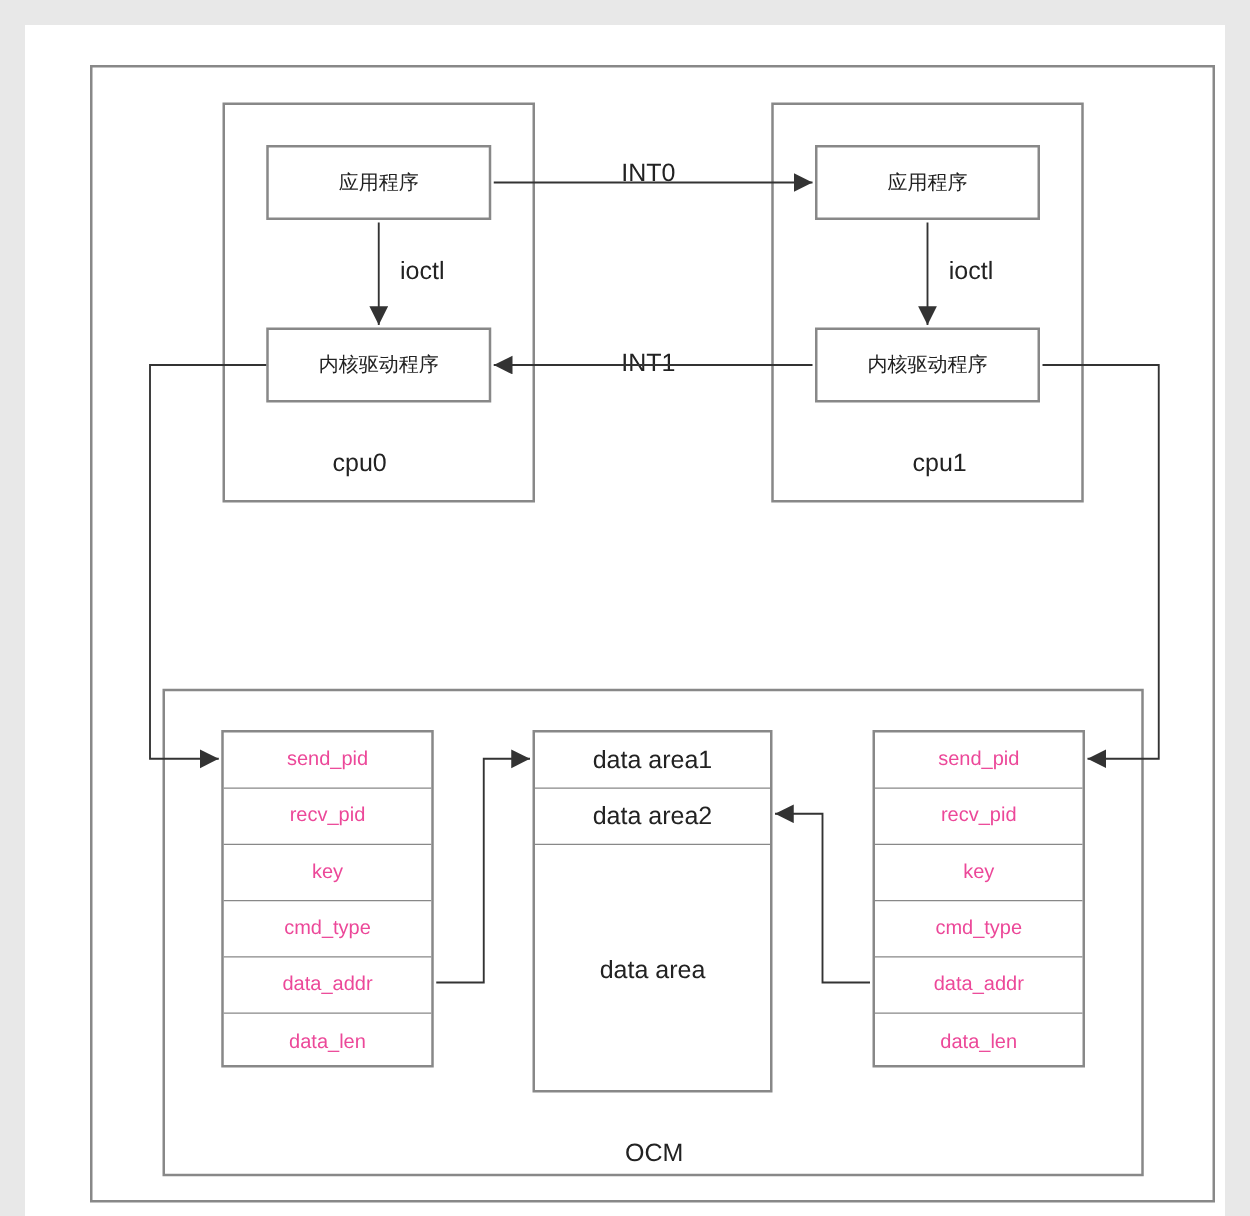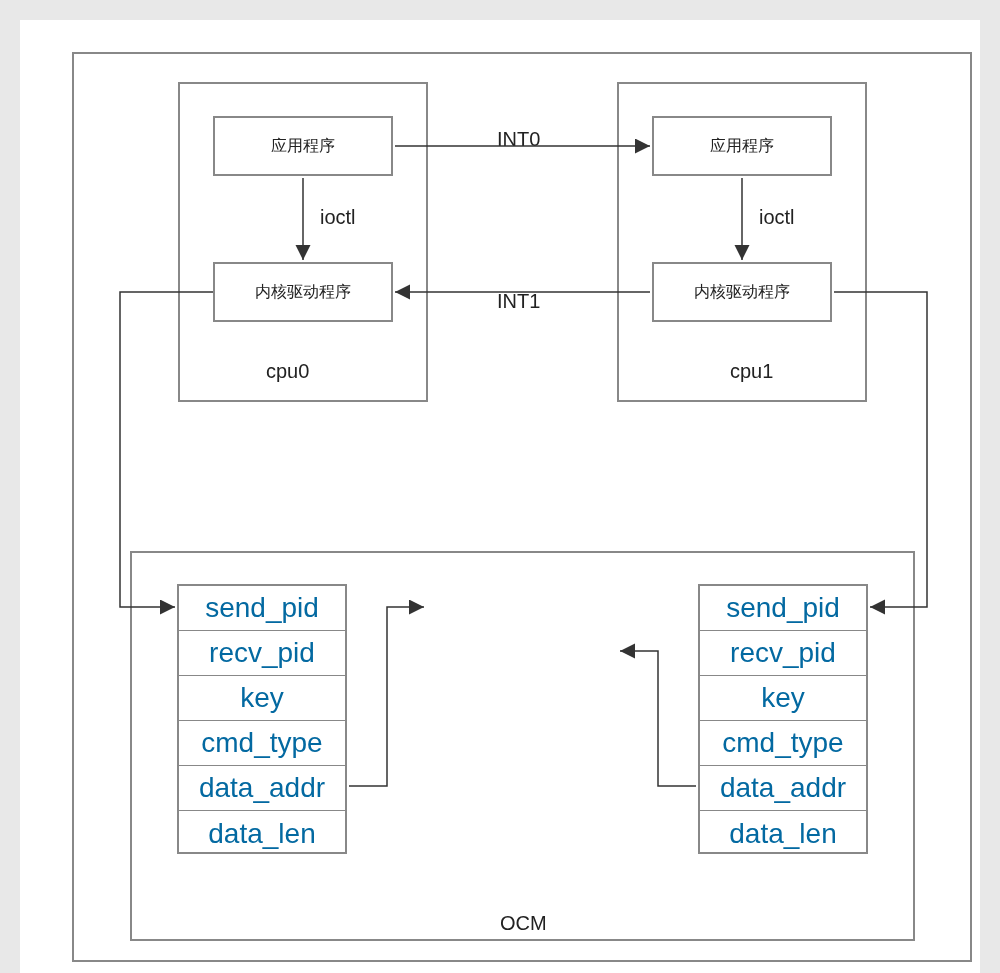--- a/index.html
+++ b/index.html
@@ -4,21 +4,21 @@
 <style>
 * { box-sizing: border-box; margin: 0; padding: 0; }
 body { background: #e8e8e8; font-family: Arial, sans-serif; display: flex; justify-content: center; align-items: center; min-height: 100vh; padding: 20px; }
 .canvas { position: relative; width: 1000px; height: 973px; background: #fff; }
 .outer-frame { position: absolute; left: 52px; top: 32px; width: 900px; height: 910px; border: 2px solid #888; background: #fff; }
 .box { position: absolute; border: 2px solid #888; background: #fff; display: flex; align-items: center; justify-content: center; font-size: 16px; color: #222; }
 .label { position: absolute; font-size: 20px; color: #222; text-align: right; }
 .cpu { width: 250px; height: 320px; }
 .cpu-inner { width: 180px; height: 60px; }
 .table-col { position: absolute; border: 2px solid #888; background: #fff; }
-.cell { height: 45px; border-bottom: 1px solid #888; display: flex; align-items: center; justify-content: center; font-size: 28px; color: #0369a1; }
+.cell { height: 45px; border-bottom: 1px solid #888; display: flex; align-items: center; justify-content: center; font-size: 16px; color: #ec4899; }
 .cell:last-child { border-bottom: none; }
 .data-area-col { position: absolute; border: 2px solid #888; background: #fff; }
 .data-cell { border-bottom: 1px solid #888; display: flex; align-items: center; justify-content: center; font-size: 20px; color: #222; }
 svg.arrows { position: absolute; left: 0; top: 0; pointer-events: none; }
 </style>
 </head>
 <body>
 
 <div class="canvas">
   <div class="outer-frame"></div>
@@ -29,34 +29,39 @@
   <div class="label" style="left:300px; top:186px;">ioctl</div>
   <div class="label" style="left:246px; top:340px; width:40px;">cpu0</div>
 
   <div class="box cpu" style="left:597px; top:62px;"></div>
   <div class="box cpu-inner" style="left:632px; top:96px;">应用程序</div>
   <div class="box cpu-inner" style="left:632px; top:242px;">内核驱动程序</div>
   <div class="label" style="left:739px; top:186px;">ioctl</div>
   <div class="label" style="left:710px; top:340px; width:40px;">cpu1</div>
 
   <div class="label" style="left:477px; top:108px;">INT0</div>
-  <div class="label" style="left:477px; top:270px;">INT1</div>
+  <div class="label" style="left:477px; top:260px;">INT1</div>
 
   <div class="box" style="left:110px; top:531px; width:785px; height:390px;"></div>
   <div class="label" style="left:480px; top:892px;">OCM</div>
 
   <div class="table-col" style="left:157px; top:564px; width:170px; height:270px;">
     <div class="cell">send_pid</div>
     <div class="cell">recv_pid</div>
     <div class="cell">key</div>
     <div class="cell">cmd_type</div>
     <div class="cell">data_addr</div>
     <div class="cell">data_len</div>
   </div>
 
+  <div class="data-area-col" style="left:406px; top:564px; width:192px; height:290px;">
+    <div class="data-cell" style="height:45px;">data area1</div>
+    <div class="data-cell" style="height:45px;">data area2</div>
+    <div class="data-cell" style="height:200px; border-bottom:none;">data area</div>
+  </div>
 
   <div class="table-col" style="left:678px; top:564px; width:170px; height:270px;">
     <div class="cell">send_pid</div>
     <div class="cell">recv_pid</div>
     <div class="cell">key</div>
     <div class="cell">cmd_type</div>
     <div class="cell">data_addr</div>
     <div class="cell">data_len</div>
   </div>
 

